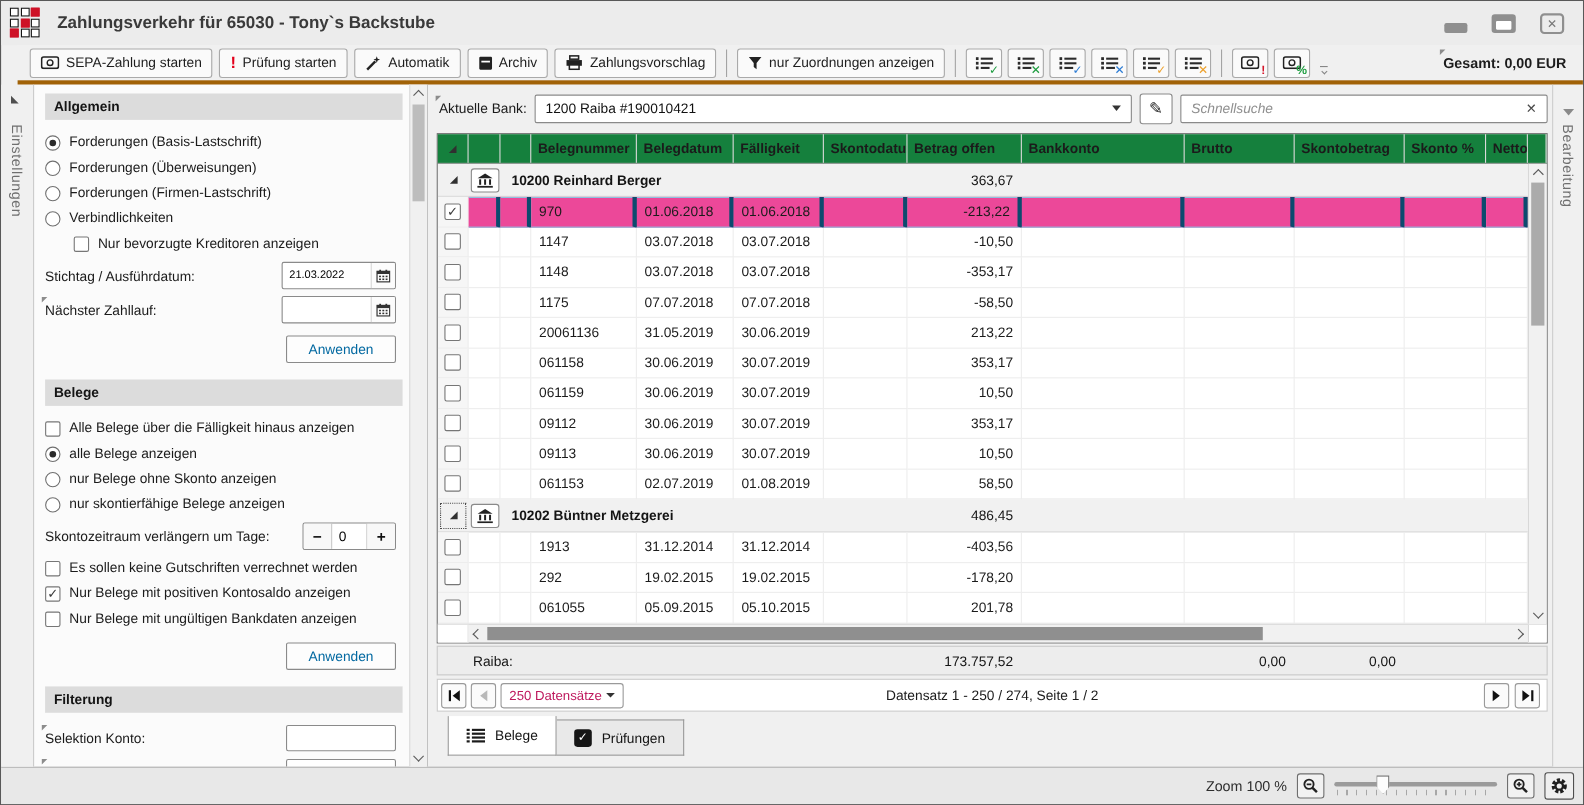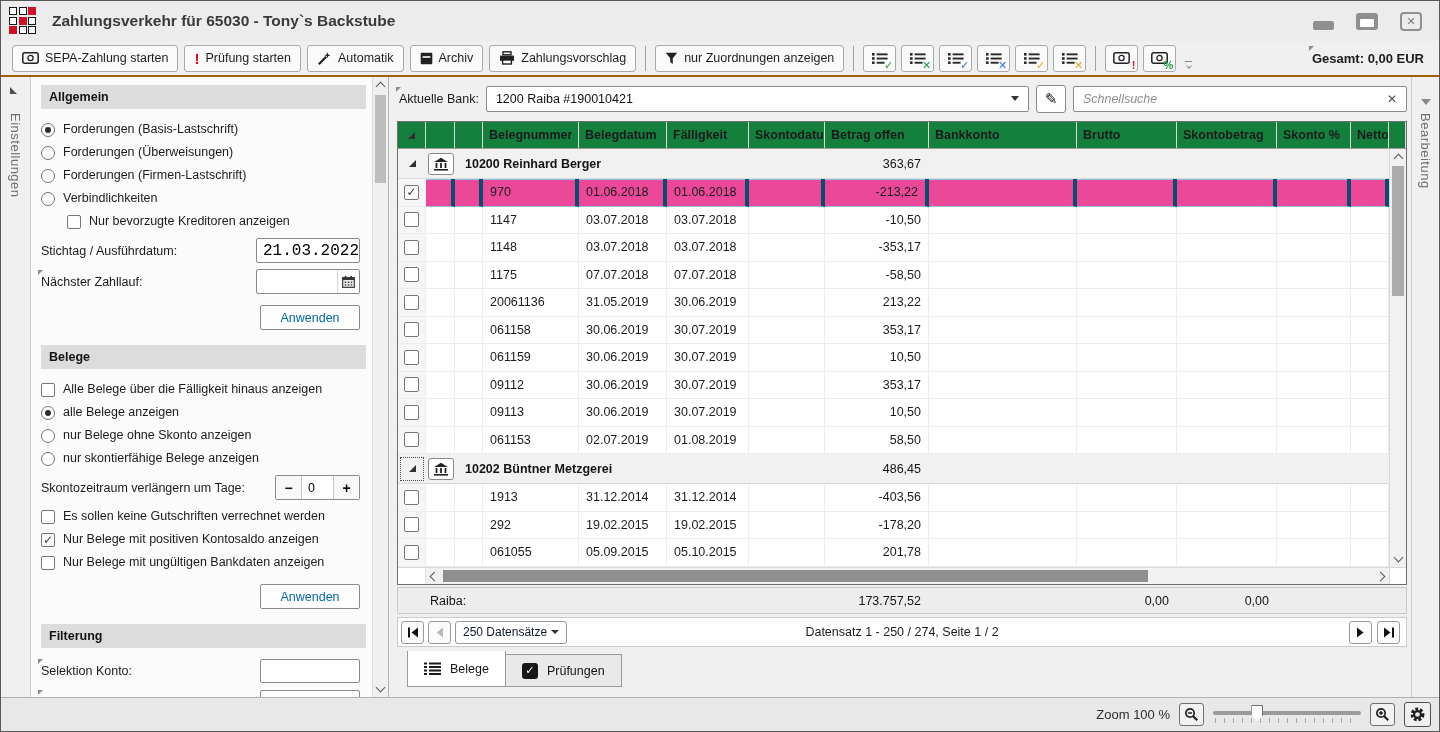--- a/index.html
+++ b/index.html
@@ -11,21 +11,21 @@
 .logo span{width:8px;height:8px;border:1.6px solid #161616;background:#fff;}
 .logo span.red{background:#ce1126;border-color:#ce1126;}
 .title{margin-left:13px;font-size:15.5px;font-weight:bold;color:#3a3a3a;}
 .wincontrols{margin-left:auto;margin-right:16px;display:flex;align-items:center;gap:20px;}
 .winbtn{display:flex;align-items:center;justify-content:center;width:24px;height:24px;cursor:default;}
 .minbar{width:21px;height:9px;background:#8f8f8f;border-radius:2px;margin-top:9px;}
 .maxrect{width:22px;height:17px;background:#8f8f8f;border-radius:3px;position:relative;}
 .maxrect::after{content:"";position:absolute;left:4px;right:4px;top:6px;bottom:3px;background:#fff;border-radius:1px;}
 .closebox{width:22px;height:19px;border:2px solid #8f8f8f;border-radius:4px;color:#7a7a7a;font-weight:bold;font-size:11px;display:flex;align-items:center;justify-content:center;}
 
-.toolbar{height:36px;background:#f0f0f0;border-bottom:2px solid #a16207;display:flex;align-items:center;padding:0 11px;gap:6px;flex:0 0 auto;}
+.toolbar{height:36px;background:#f0f0f0;border-bottom:4px solid #a16207;display:flex;align-items:center;padding:0 11px;gap:6px;flex:0 0 auto;margin-left:15px;}
 .tbtn{height:27px;background:#fafafa;border:1px solid #a9a9a9;border-radius:3px;display:inline-flex;align-items:center;gap:6px;padding:0 9px;font-size:12.5px;color:#1e1e1e;white-space:nowrap;}
 .tbic{display:inline-flex;align-items:center;}
 .excl{color:#e3001b;font-weight:bold;font-size:15px;}
 .vsep{width:1px;height:25px;background:#a3a3a3;margin:0 3px;flex:0 0 auto;}
 .iconrow{display:inline-flex;gap:5px;}
 .ibtn{width:33px;height:27px;background:#fafafa;border:1px solid #a9a9a9;border-radius:3px;position:relative;display:inline-flex;align-items:center;justify-content:center;}
 .ovglyph{position:absolute;right:2px;bottom:0px;font-size:11px;font-weight:bold;line-height:1;}
 .ofl{display:flex;flex-direction:column;align-items:center;gap:2px;margin:16px 0 0 3px;}
 .ofl i{display:block;width:7px;height:1px;background:#868686;}
 .chev{display:inline-block;width:7px;height:7px;border-right:1.6px solid #5a5a5a;border-bottom:1.6px solid #5a5a5a;}
@@ -51,21 +51,21 @@
 .sechead{height:24px;background:#dcdcdc;font-weight:bold;font-size:12.5px;display:flex;align-items:center;padding-left:8px;color:#141414;margin-bottom:9px;}
 .opt{display:flex;align-items:center;gap:8px;min-height:23px;font-size:12.5px;color:#1b1b1b;}
 .opt.indent{margin-left:26px;}
 .optlabel{line-height:1.1;}
 .radio{width:14px;height:14px;border:1px solid #707070;border-radius:50%;background:#fff;position:relative;flex:0 0 auto;}
 .radio.on::after{content:"";position:absolute;inset:3px;background:#2b2b2b;border-radius:50%;}
 .cbx{width:14px;height:14px;border:1px solid #767676;border-radius:2px;background:#fff;flex:0 0 auto;display:inline-flex;align-items:center;justify-content:center;font-size:12px;font-weight:bold;color:#3c3c3c;line-height:1;}
 .fieldrow{display:flex;align-items:center;margin:4px 0;height:27px;}
 .flabel{font-size:12.5px;flex:1;position:relative;color:#1b1b1b;}
 .datebox{width:104px;height:25px;border:1px solid #8a8a8a;border-radius:2px;background:#fff;display:flex;align-items:center;margin-right:6px;overflow:hidden;}
-.dateval{flex:1;padding-left:6px;font-size:16px;font-family:Liberation Mono, monospace;}
+.dateval{flex:1;padding-left:6px;font-size:10px;}
 .calbtn{width:22px;height:100%;display:flex;align-items:center;justify-content:center;border-left:1px solid #d6d6d6;background:#fcfcfc;}
 .txtbox{width:100px;height:24px;border:1px solid #8a8a8a;border-radius:2px;background:#fff;margin-right:6px;}
 .btnrow{display:flex;justify-content:flex-end;margin:10px 6px 2px 0;}
 .applybtn{width:100px;height:25px;background:#fdfdfd;border:1px solid #8a8a8a;border-radius:2px;font-size:12.5px;color:#0369a1;}
 .stepperrow{display:flex;align-items:center;height:29px;margin:3px 0;}
 .stepper{display:flex;border:1px solid #8a8a8a;border-radius:2px;height:25px;margin-right:6px;background:#fff;overflow:hidden;}
 .stepbtn{width:25px;display:flex;align-items:center;justify-content:center;font-weight:bold;font-size:14px;background:#f8f8f8;color:#111;}
 .stepval{width:33px;padding-left:6px;display:flex;align-items:center;font-size:12.5px;border-left:1px solid #c9c9c9;border-right:1px solid #c9c9c9;}
 .sbscroll{width:16px;background:#f0f0f0;border-left:1px solid #dadada;position:relative;flex:0 0 auto;}
 .sarrow{height:16px;display:flex;align-items:center;justify-content:center;}
@@ -115,21 +115,21 @@
 .hs-corner{width:17px;background:#fff;border-left:1px solid #d8d8d8;}
 
 .sumrow{display:grid;height:27px;background:#ededed;border:1px solid #c9c9c9;margin-top:2px;align-items:center;font-size:12.5px;color:#141414;flex:0 0 auto;}
 .sumlabel{grid-column:2 / 6;padding-left:4px;}
 .sumval{justify-self:end;padding-right:8px;}
 .sv1{grid-column:8;}
 .sv2{grid-column:10;}
 .sv3{grid-column:11;}
 .pager{height:30px;background:#fff;border:1px solid #c9c9c9;margin-top:3px;display:flex;align-items:center;padding:0 3px;position:relative;flex:0 0 auto;}
 .pbtn{width:23px;height:23px;border:1px solid #9a9a9a;border-radius:3px;background:#fbfbfb;display:flex;align-items:center;justify-content:center;margin-right:4px;}
-.pagecombo{width:112px;height:23px;border:1px solid #9a9a9a;border-radius:3px;display:flex;align-items:center;padding:0 7px;font-size:12px;background:#fff;color:#0f172a;}
+.pagecombo{width:112px;height:23px;border:1px solid #9a9a9a;border-radius:3px;display:flex;align-items:center;padding:0 7px;font-size:12px;background:#fff;color:#be185d;}
 .pagecombo .caret{border-top-width:4px;}
 .pinfo{position:absolute;left:50%;transform:translateX(-50%);font-size:12.5px;color:#1b1b1b;}
 .pright{margin-left:auto;display:flex;}
 .pright .pbtn{margin-right:3px;margin-left:2px;}
 .tabsrow{display:flex;align-items:flex-end;height:40px;padding-left:10px;background:#f0f0f0;}
 .tab{display:flex;align-items:center;gap:9px;padding:0 16px;font-size:12.5px;color:#141414;border:1px solid #9a9a9a;}
 .tab.active{background:#fff;height:36px;border-top:none;z-index:2;}
 .tab.inactive{background:#e9e9e9;height:33px;border-left:none;}
 .checksq{width:16px;height:16px;background:#161616;border-radius:3px;color:#fff;font-size:11px;font-weight:bold;display:flex;align-items:center;justify-content:center;}
 

